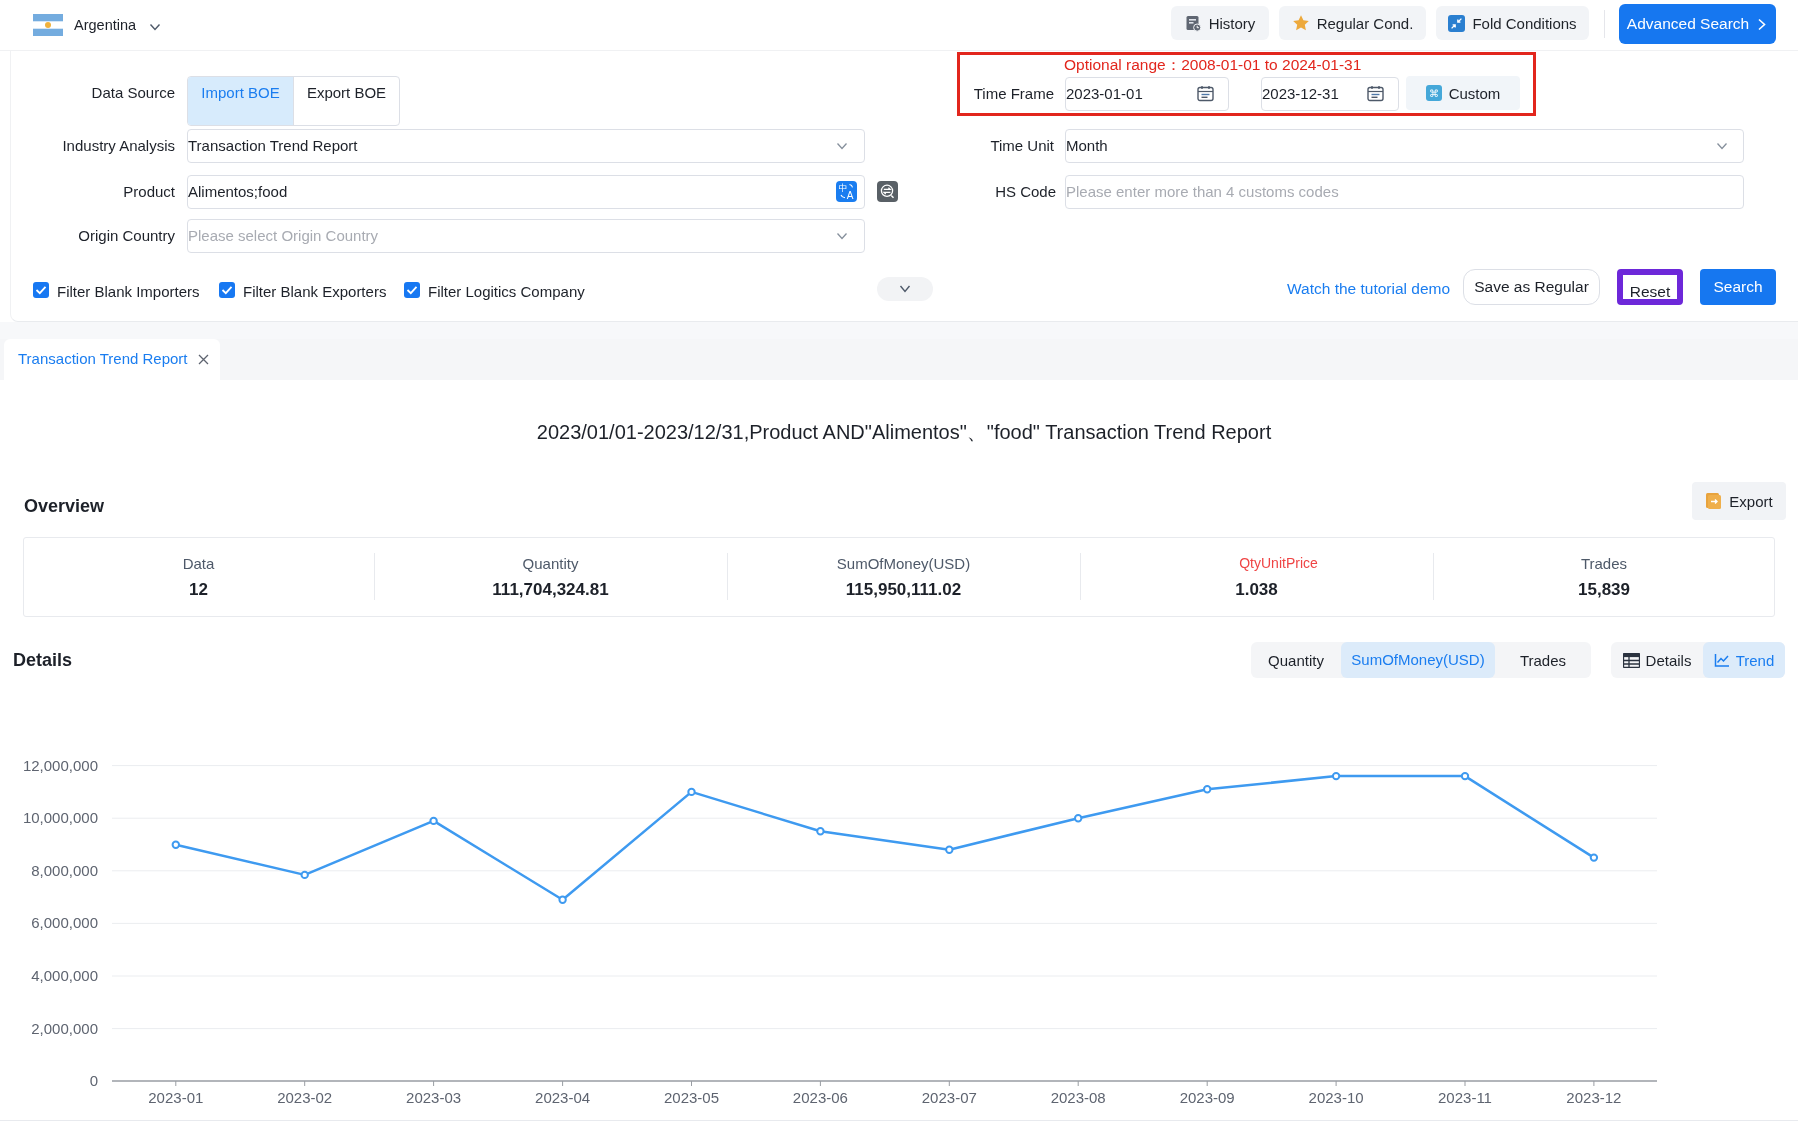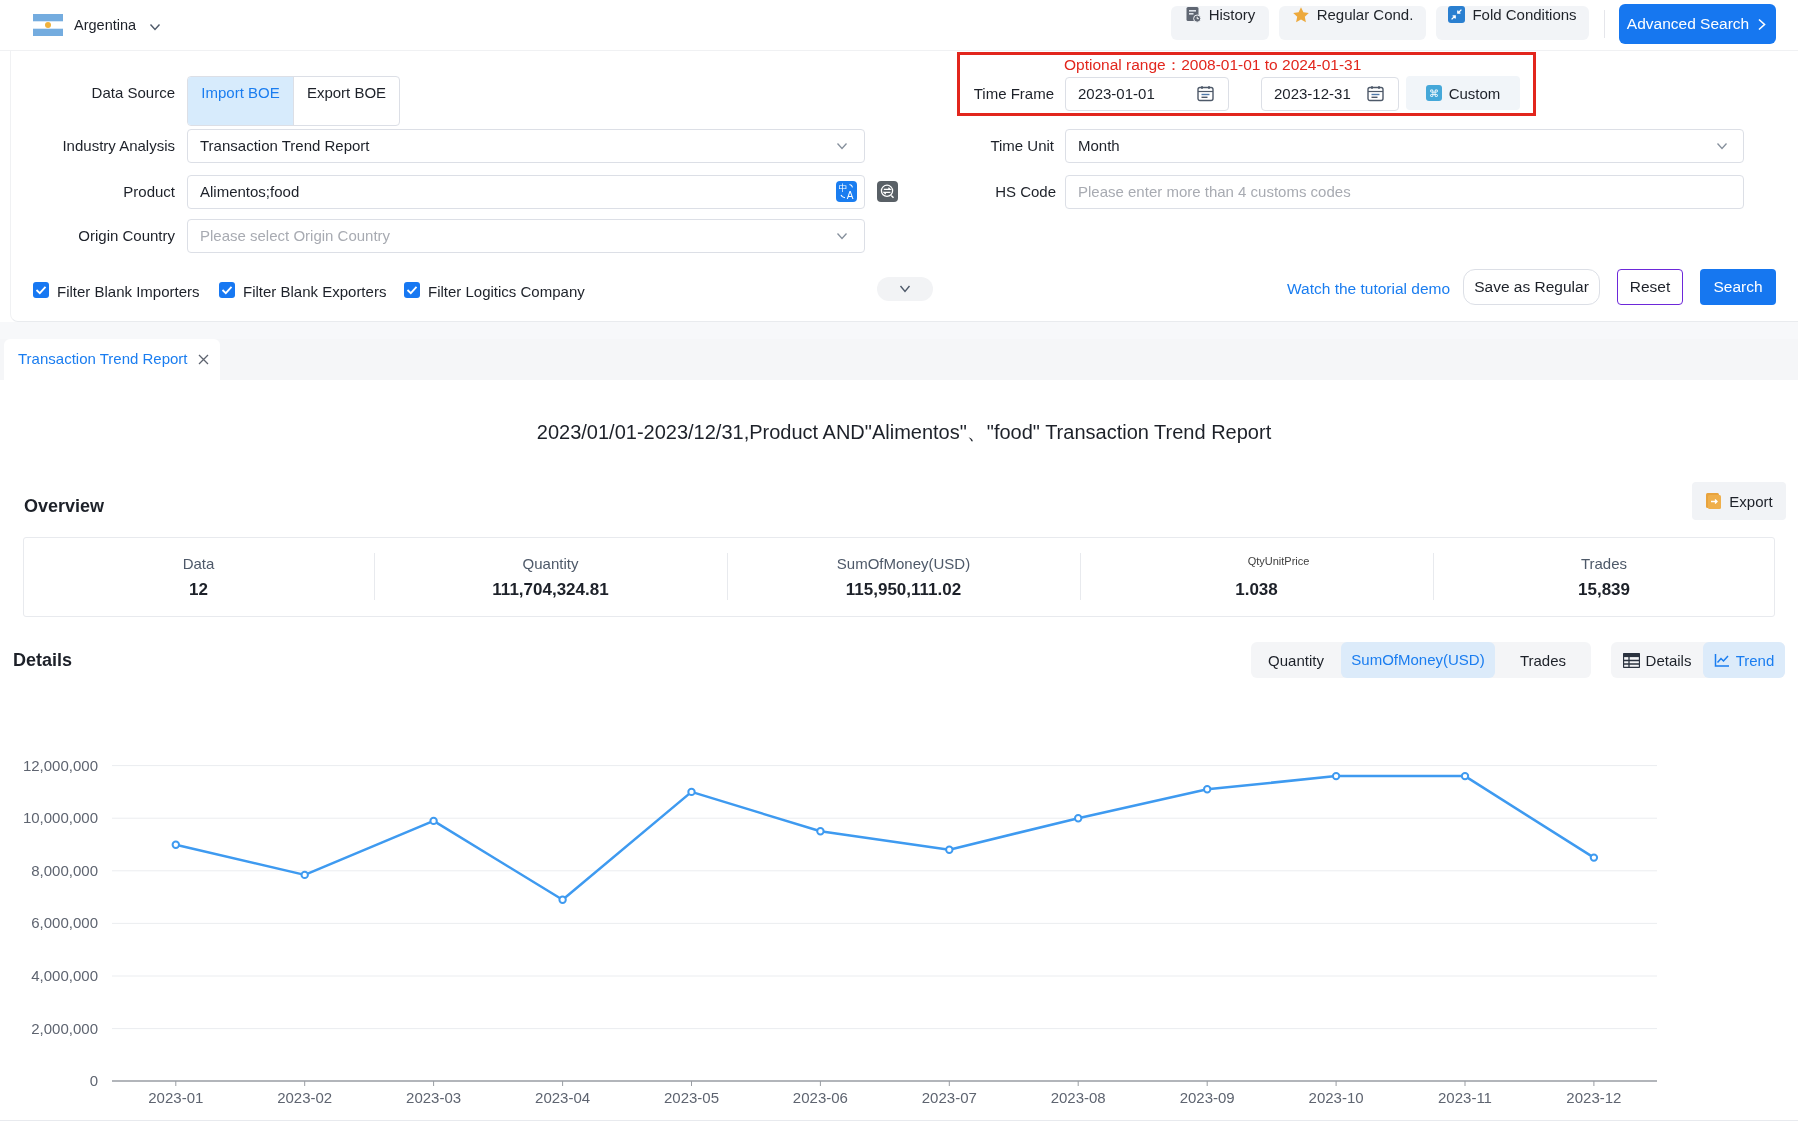--- a/index.html
+++ b/index.html
@@ -1,22 +1,22 @@
 <!DOCTYPE html>
 <html><head>
 <meta charset="utf-8">
 <style>
 * { margin:0; padding:0; box-sizing:border-box; }
 html,body { width:1798px; height:1127px; background:#fff; font-family:"Liberation Sans", sans-serif; color:#1d2129; overflow:hidden; }
 .abs { position:absolute; }
 .lbl { position:absolute; font-size:15px; color:#1d2129; text-align:right; line-height:33px; }
-.inp { position:absolute; background:#fff; border:1px solid #dcdfe6; border-radius:4px; font-size:15px; line-height:31px; padding-left:12px; color:#1d2129; }
+.inp { position:absolute; background:#fff; border:1px solid #dcdfe6; border-radius:4px; font-size:15px; line-height:31px; color:#1d2129; }
 .ph { color:#a8abb2; }
 .chev { position:absolute; width:12px; height:12px; }
-.gbtn { position:absolute; background:#f2f4f7; border-radius:6px; display:flex; align-items:flex-start; justify-content:center; font-size:15px; color:#1f2329; gap:7px; }
+.gbtn { position:absolute; background:#f2f4f7; border-radius:6px; display:flex; align-items:center; justify-content:center; font-size:15px; color:#1f2329; gap:7px; }
 </style>
 </head>
 <body>
 <div class="abs" style="left:0;top:0;width:1798px;height:1127px;background:#fff;"></div>
 
 <div class="abs" id="header" style="left:0;top:0;width:1798px;height:51px;background:#fff;border-bottom:1px solid #f0f1f3;"></div>
 
 <svg class="abs" style="left:33px;top:14px;" width="30" height="22" viewBox="0 0 30 22">
   <rect width="30" height="22" fill="#74acdf"></rect>
   <rect y="7.3" width="30" height="7.4" fill="#ffffff"></rect>
@@ -148,21 +148,21 @@
 <div class="inp" style="left:1065px;top:129px;width:679px;height:34px;">Month</div>
 <svg class="chev" style="left:1716px;top:140px;" viewBox="0 0 12 12">
     <path d="M1.5 3.5 L6 8.5 L10.5 3.5" fill="none" stroke="#86909c" stroke-width="1.3"></path>
   </svg>
 
 <div class="lbl" style="left:881px;top:175px;width:175px;">HS Code</div>
 <div class="inp ph" style="left:1065px;top:175px;width:679px;height:34px;">Please enter more than 4 customs codes</div>
 
 <div class="abs" style="left:1287px;top:280px;font-size:15.5px;color:#1a7df0;">Watch the tutorial demo</div>
 <div class="abs" style="left:1463px;top:269px;width:137px;height:36px;background:#fff;border:1px solid #dcdfe6;border-radius:12px;text-align:center;line-height:34px;font-size:15.5px;">Save as Regular</div>
-<div class="abs" style="left:1617px;top:269px;width:66px;height:36px;background:#fff;border:1px solid #6d28d9;border-radius:4px;text-align:center;line-height:34px;font-size:15.5px;">Reset</div>
+<div class="abs" style="left:1617px;top:269px;width:66px;height:36px;background:#fff;border:6px solid #6d28d9;border-radius:4px;text-align:center;line-height:34px;font-size:15.5px;">Reset</div>
 <div class="abs" style="left:1700px;top:269px;width:76px;height:36px;background:#1677f0;border-radius:4px;text-align:center;line-height:36px;font-size:15.5px;color:#fff;">Search</div>
 
 <div class="abs" style="left:0;top:339px;width:1798px;height:41px;background:#f5f6f8;"></div>
 <div class="abs" style="left:4px;top:339px;width:216px;height:41px;background:#fff;border-radius:6px 6px 0 0;"></div>
 <div class="abs" style="left:18px;top:350px;font-size:15px;color:#1a7df0;">Transaction Trend Report</div>
 <svg class="abs" style="left:197px;top:353px;" width="13" height="13" viewBox="0 0 13 13">
     <path d="M2 2 L11 11 M11 2 L2 11" stroke="#5e6470" stroke-width="1.3"></path>
   </svg>
 
 <div class="abs" style="left:0;top:380px;width:1798px;height:747px;background:#fff;"></div>
@@ -179,21 +179,21 @@
 </div>
 
 <div class="abs" style="left:23px;top:537px;width:1752px;height:80px;border:1px solid #e8eaee;border-radius:3px;"></div>
 <div class="abs" style="left:374px;top:553px;width:1px;height:47px;background:#e8eaee;"></div>
 <div class="abs" style="left:727px;top:553px;width:1px;height:47px;background:#e8eaee;"></div>
 <div class="abs" style="left:1080px;top:553px;width:1px;height:47px;background:#e8eaee;"></div>
 <div class="abs" style="left:1433px;top:553px;width:1px;height:47px;background:#e8eaee;"></div>
 <div class="abs" style="left:23px;top:555px;width:351px;text-align:center;font-size:15px;color:#4e5969;">Data</div>
 <div class="abs" style="left:374px;top:555px;width:353px;text-align:center;font-size:15px;color:#4e5969;">Quantity</div>
 <div class="abs" style="left:727px;top:555px;width:353px;text-align:center;font-size:15px;color:#4e5969;">SumOfMoney(USD)</div>
-<div class="abs" style="left:1080px;top:555px;width:353px;text-align:center;font-size:11px;color:#404040;padding-left:44px;">QtyUnitPrice</div>
+<div class="abs" style="left:1080px;top:555px;width:353px;text-align:center;font-size:14px;color:#ef4444;padding-left:44px;">QtyUnitPrice</div>
 <div class="abs" style="left:1433px;top:555px;width:342px;text-align:center;font-size:15px;color:#4e5969;">Trades</div>
 <div class="abs" style="left:23px;top:580px;width:351px;text-align:center;font-size:17px;font-weight:bold;">12</div>
 <div class="abs" style="left:374px;top:580px;width:353px;text-align:center;font-size:17px;font-weight:bold;">111,704,324.81</div>
 <div class="abs" style="left:727px;top:580px;width:353px;text-align:center;font-size:17px;font-weight:bold;">115,950,111.02</div>
 <div class="abs" style="left:1080px;top:580px;width:353px;text-align:center;font-size:17px;font-weight:bold;">1.038</div>
 <div class="abs" style="left:1433px;top:580px;width:342px;text-align:center;font-size:17px;font-weight:bold;">15,839</div>
 
 <div class="abs" style="left:13px;top:650px;font-size:18px;font-weight:bold;color:#1d2129;">Details</div>
 <div class="abs" style="left:1251px;top:642px;width:340px;height:36px;background:#f4f5f7;border-radius:6px;display:flex;align-items:center;font-size:15px;">
   <div style="width:90px;text-align:center;">Quantity</div>

